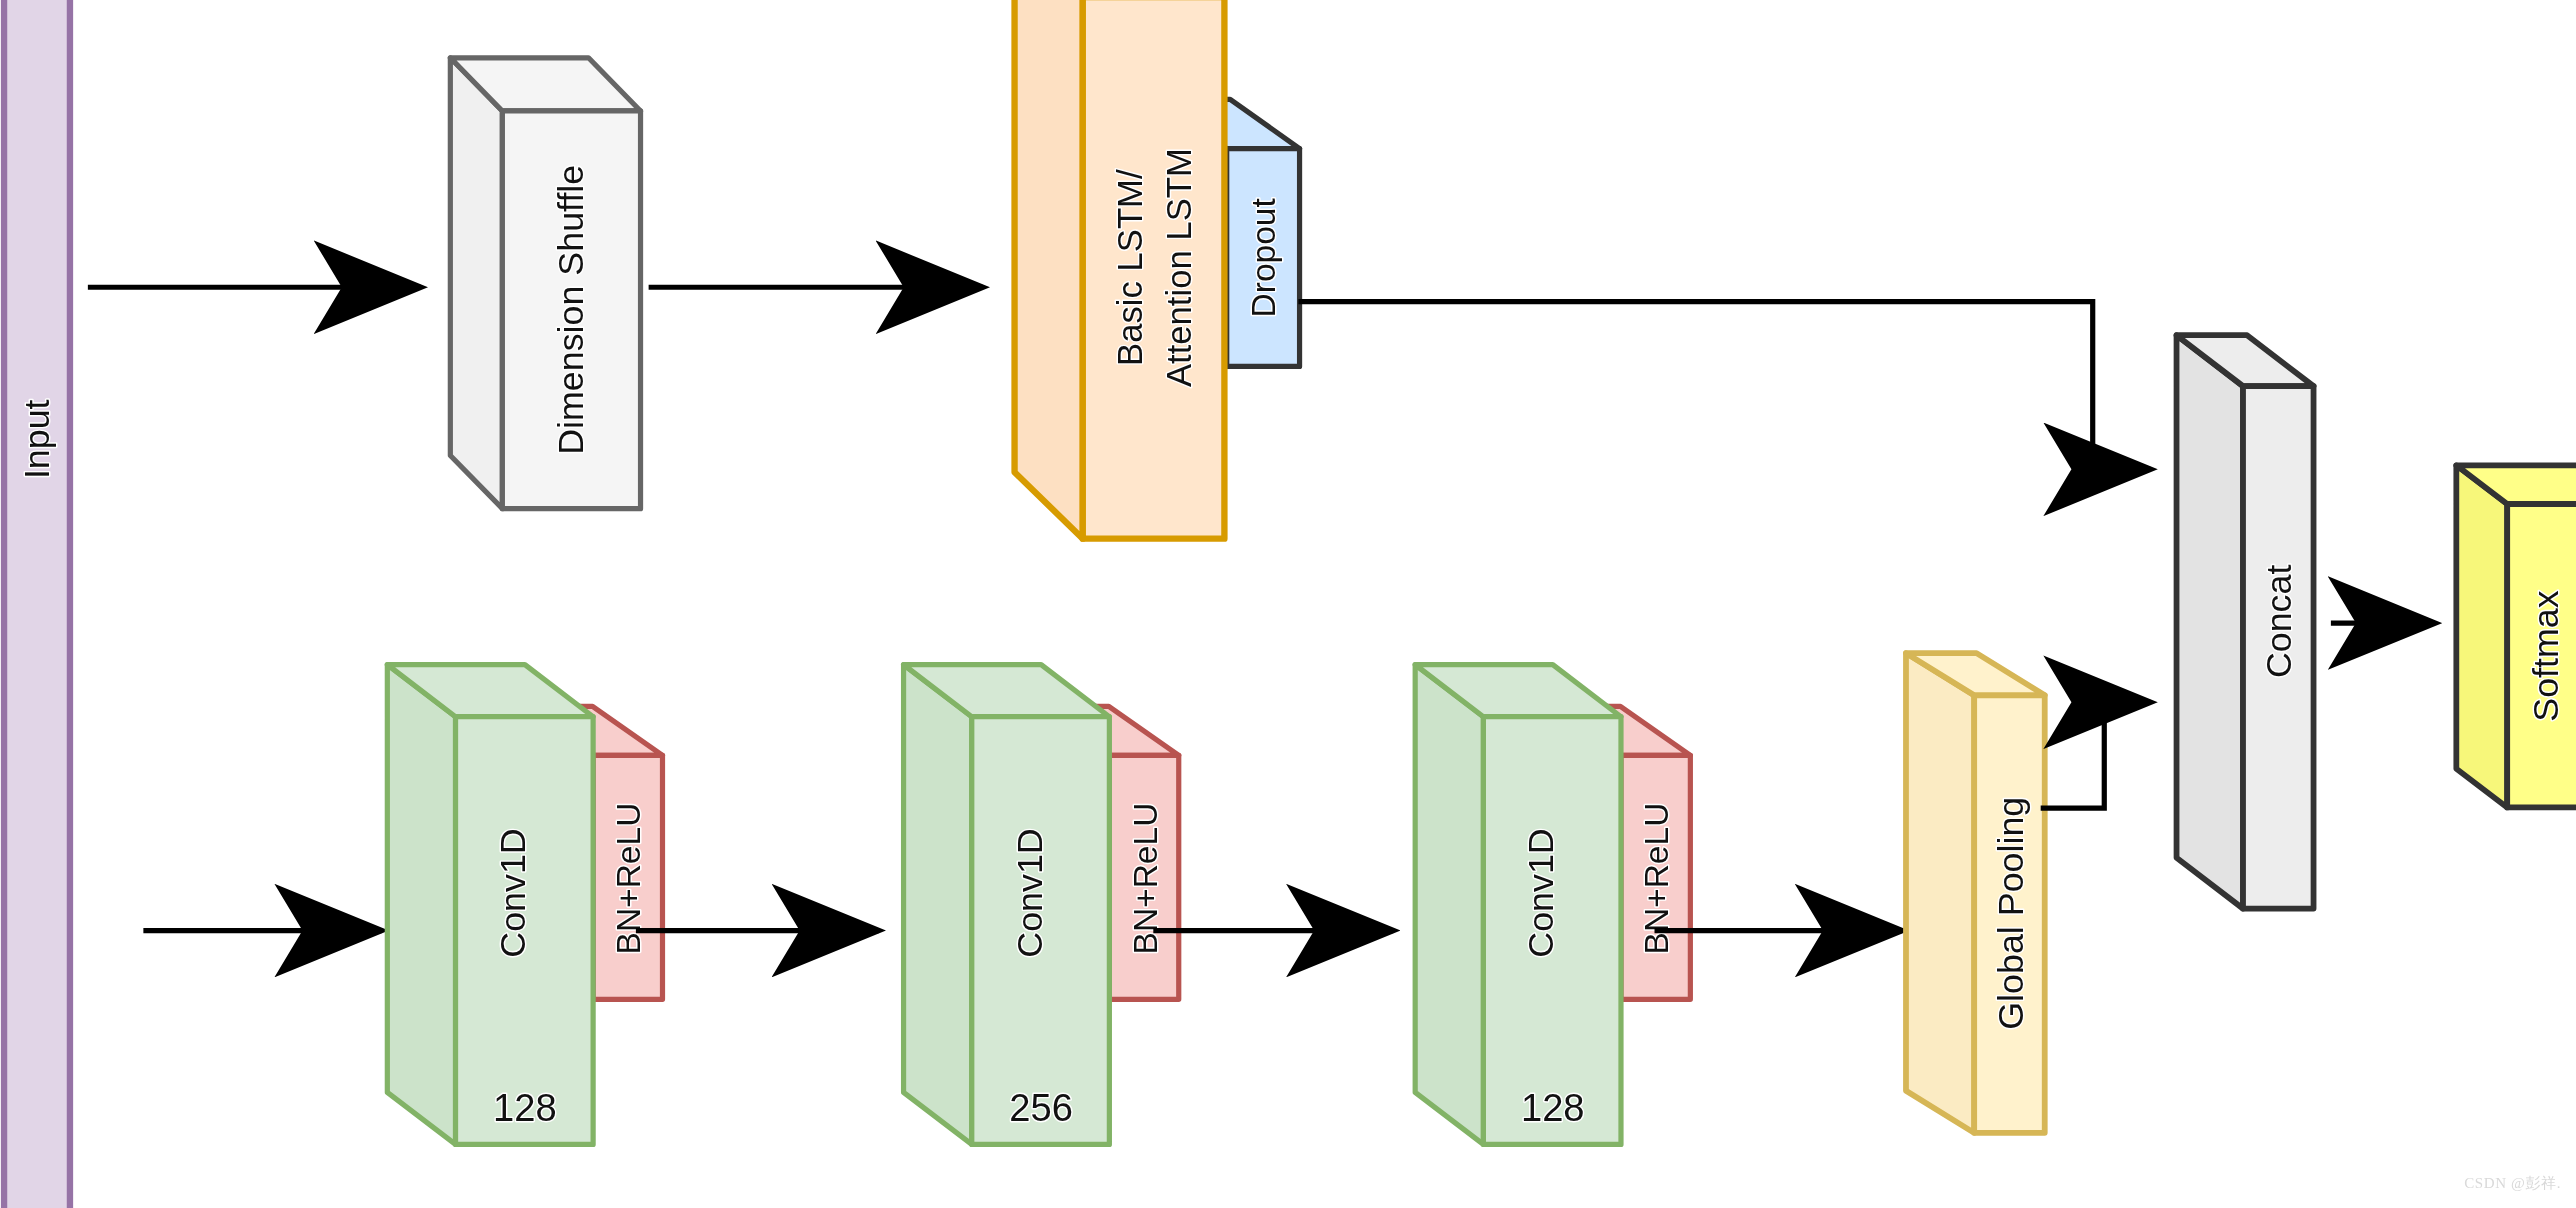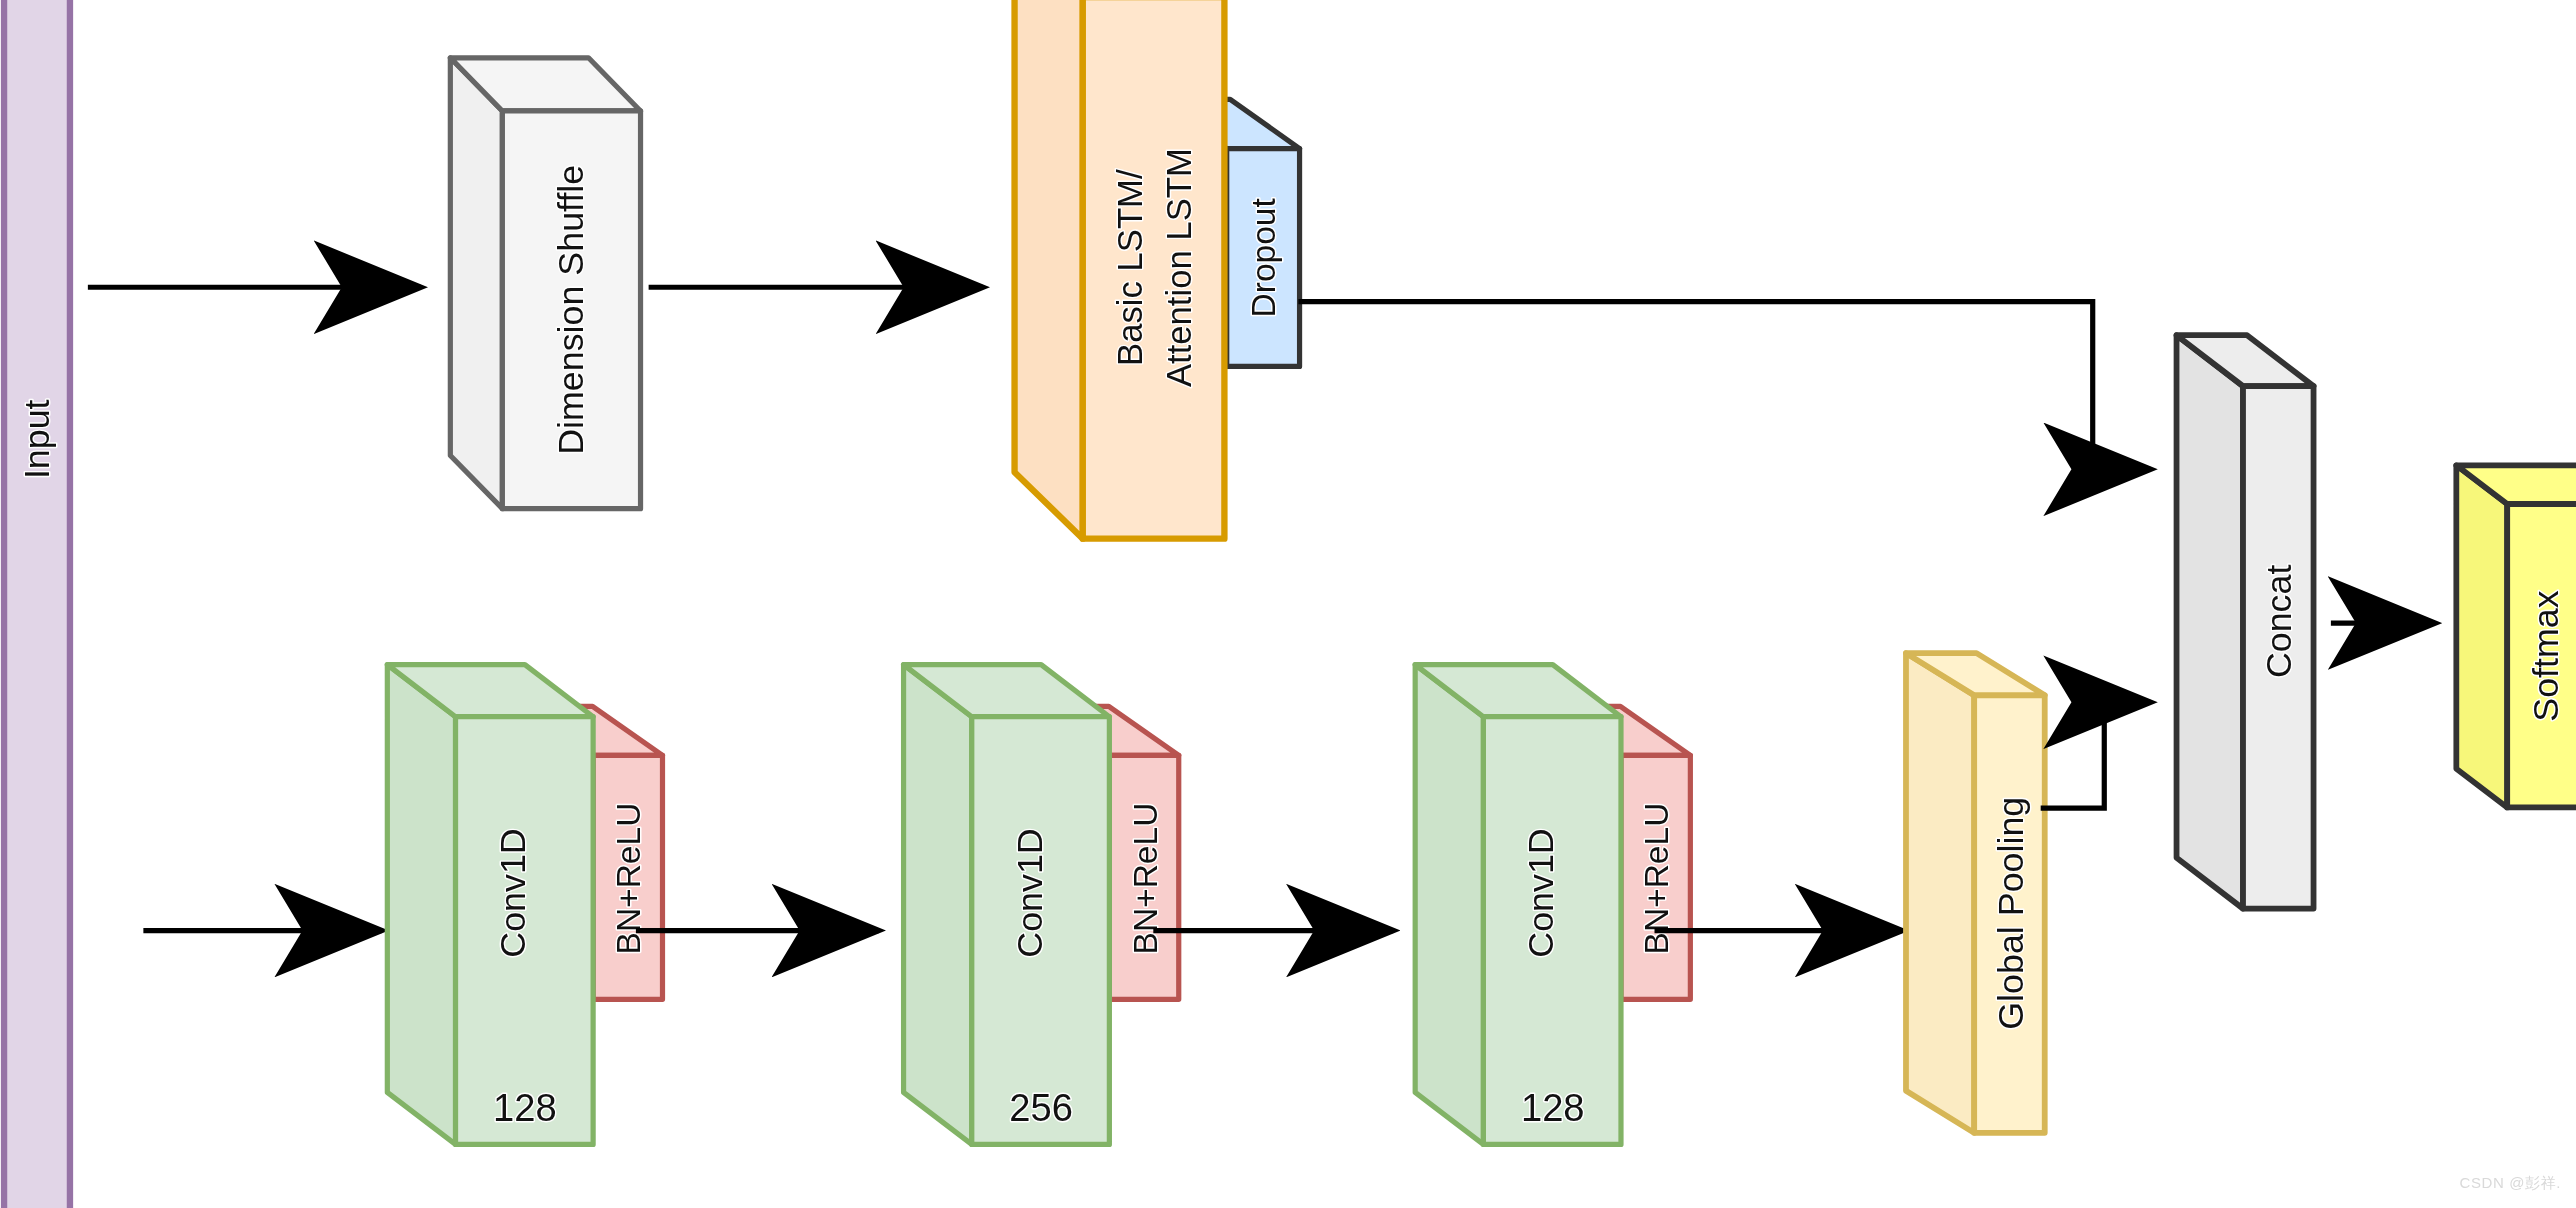--- a/index.html
+++ b/index.html
@@ -21,21 +21,21 @@
   .blk-label.small{font-size:58px;}
   .blk-label.two-line{font-size:60px;}
   .filt-label{
     font-family:"Liberation Sans", sans-serif;
     fill:#111111;font-size:66px;
     dominant-baseline:alphabetic;text-anchor:middle;
     paint-order:stroke;stroke:#ffffff;stroke-width:5px;stroke-linejoin:round;
   }
   .wm{
     position:absolute;right:15px;bottom:15px;
-    font-family:Liberation Sans, sans-serif;
+    font-family:Liberation Serif, serif;
     font-size:15px;color:#d9d9d9;letter-spacing:0.6px;white-space:nowrap;
     user-select:none;
   }
 </style>
 </head>
 <body>
 
 <div id="stage">
 
   <svg class="diagram" viewBox="0 0 4456 2090" preserveAspectRatio="none">

